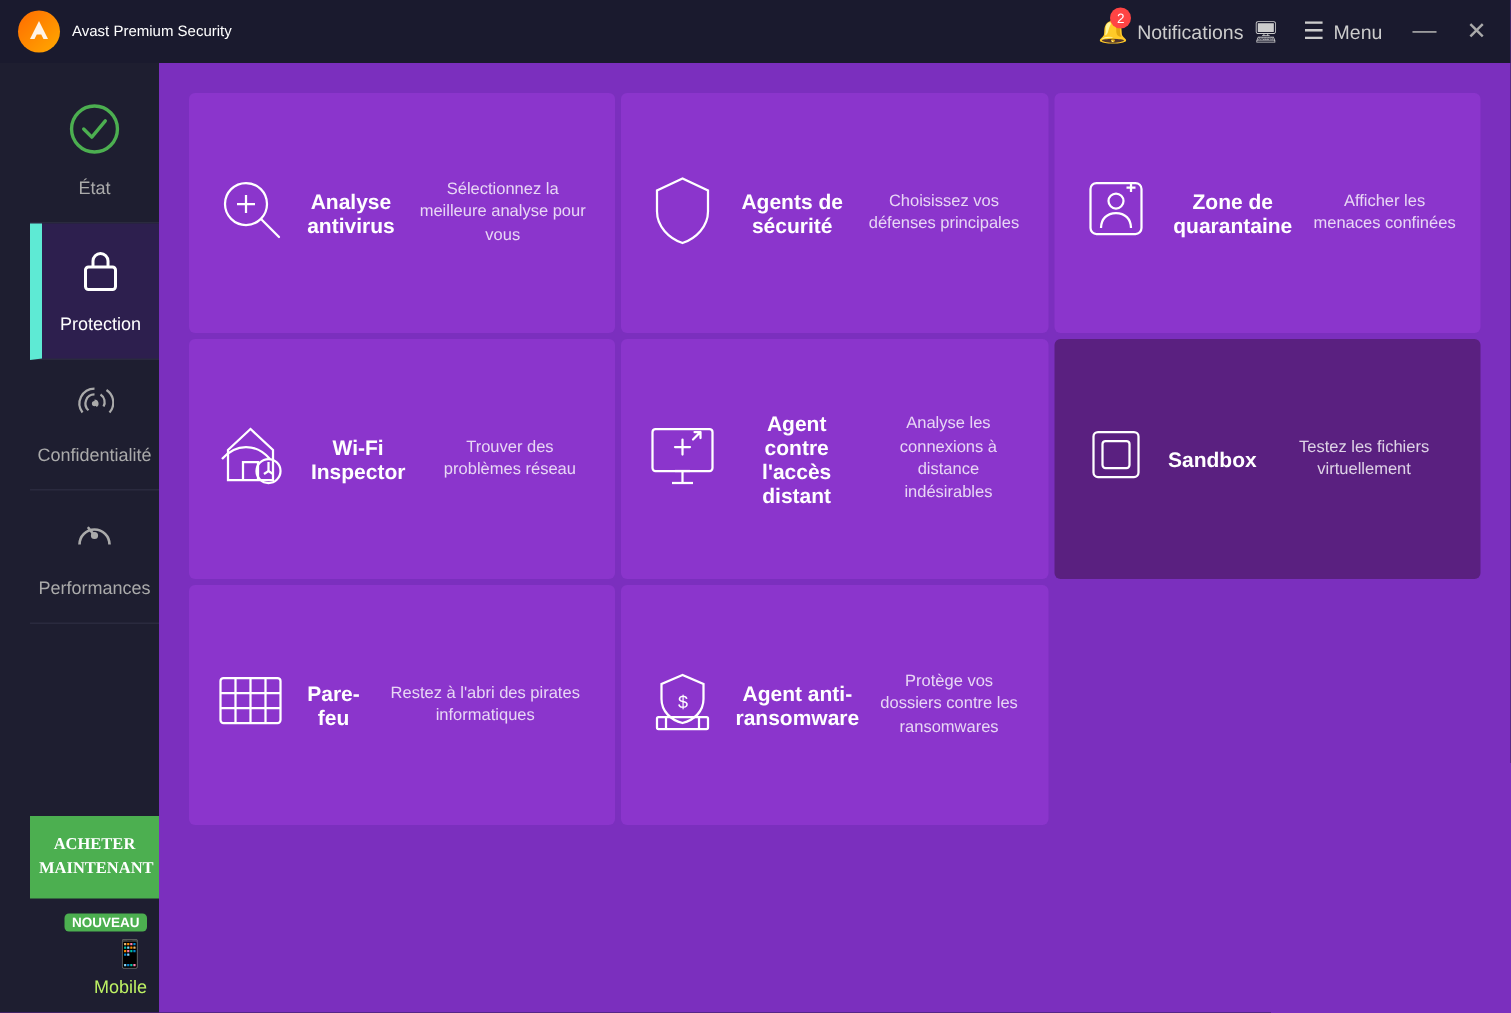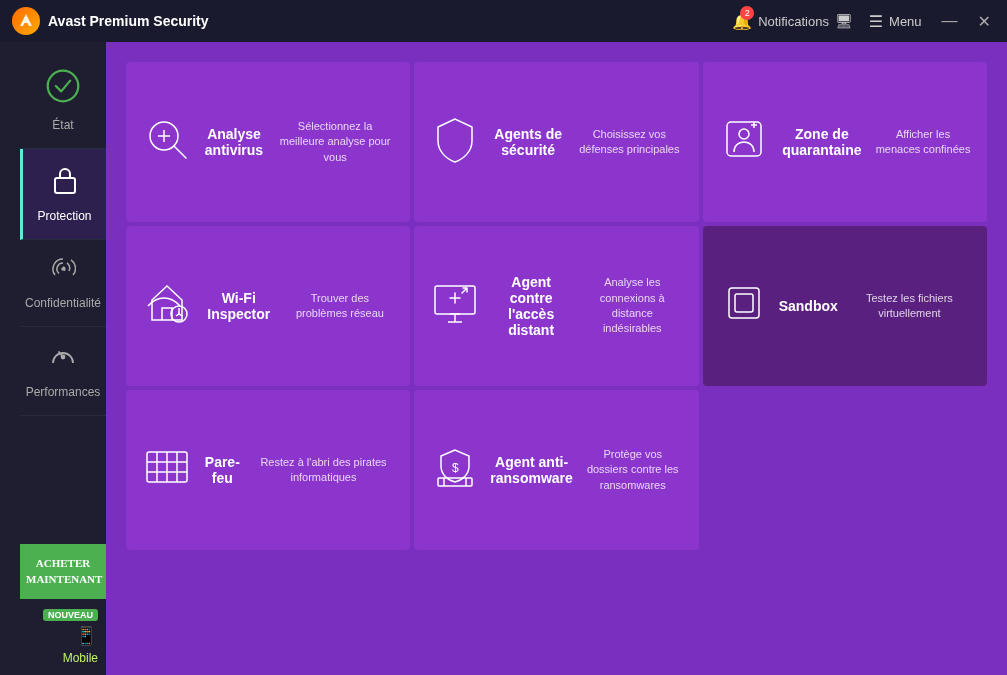--- a/index.html
+++ b/index.html
@@ -32,22 +32,22 @@
       background: linear-gradient(135deg, #ff6b00, #ffaa00);
       display: flex;
       align-items: center;
       justify-content: center;
       font-size: 14px;
       color: white;
       font-weight: bold;
     }
     .titlebar-title {
       color: white;
-      font-size: 14px;
-      font-weight: 700;
+      font-size: 10px;
+      font-weight: 400;
     }
     .titlebar-controls {
       position: absolute;
       right: 12px;
       display: flex;
       align-items: center;
       gap: 16px;
     }
     .titlebar-notif {
       display: flex;
@@ -118,21 +118,21 @@
       padding: 16px 8px;
       cursor: pointer;
       color: #aaa;
       font-size: 12px;
       gap: 8px;
       border-bottom: 1px solid #2a2a3e;
     }
     .sidebar-item.active {
       background: #2d1f4e;
       color: white;
-      border-left: 3px solid #5eead4;
+      border-left: 8px solid #5eead4;
     }
     .sidebar-icon {
       font-size: 22px;
     }
     .sidebar-label {
       font-size: 12px;
       text-align: center;
     }
     .sidebar-item.etat .sidebar-icon-svg {
       width: 36px;

